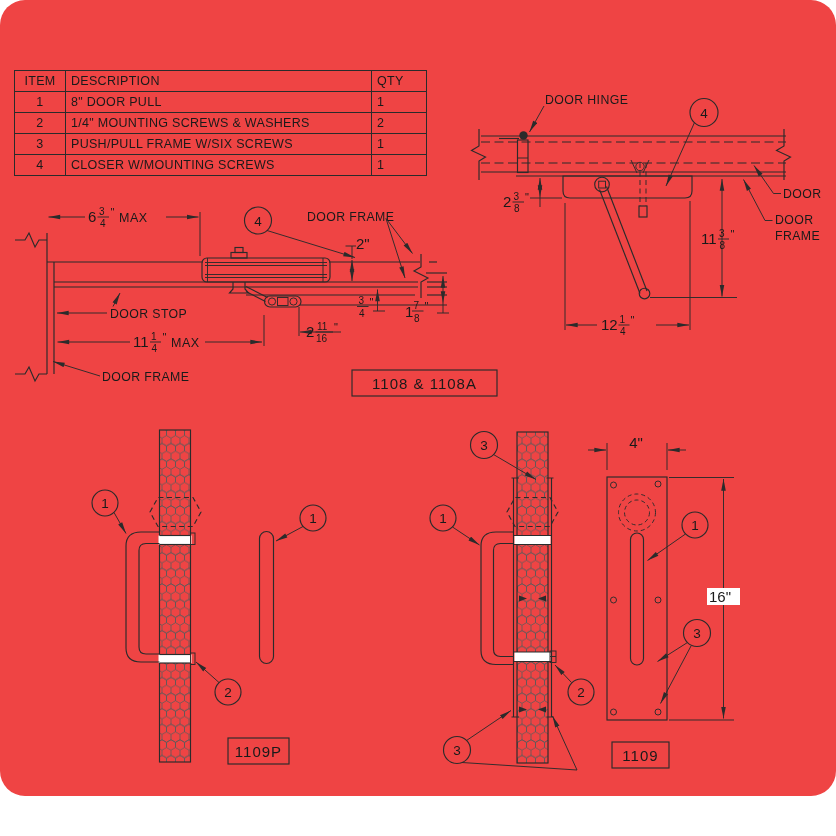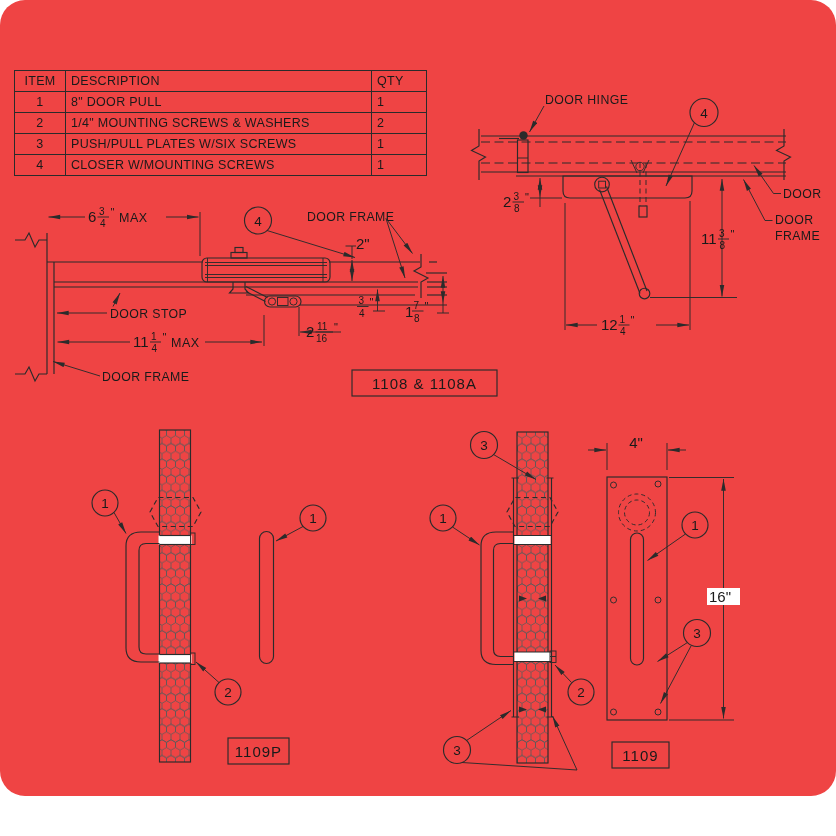--- a/index.html
+++ b/index.html
@@ -50,21 +50,21 @@
         <td class="c-desc">8" DOOR PULL</td>
         <td class="c-qty">1</td>
       </tr>
       <tr>
         <td class="c-item">2</td>
         <td class="c-desc">1/4" MOUNTING SCREWS &amp; WASHERS</td>
         <td class="c-qty">2</td>
       </tr>
       <tr>
         <td class="c-item">3</td>
-        <td class="c-desc">PUSH/PULL PLATES W/SIX SCREWS</td>
+        <td class="c-desc">PUSH/PULL FRAME W/SIX SCREWS</td>
         <td class="c-qty">1</td>
       </tr>
       <tr>
         <td class="c-item">4</td>
         <td class="c-desc">CLOSER W/MOUNTING SCREWS</td>
         <td class="c-qty">1</td>
       </tr>
     </tbody>
   </table>
 

